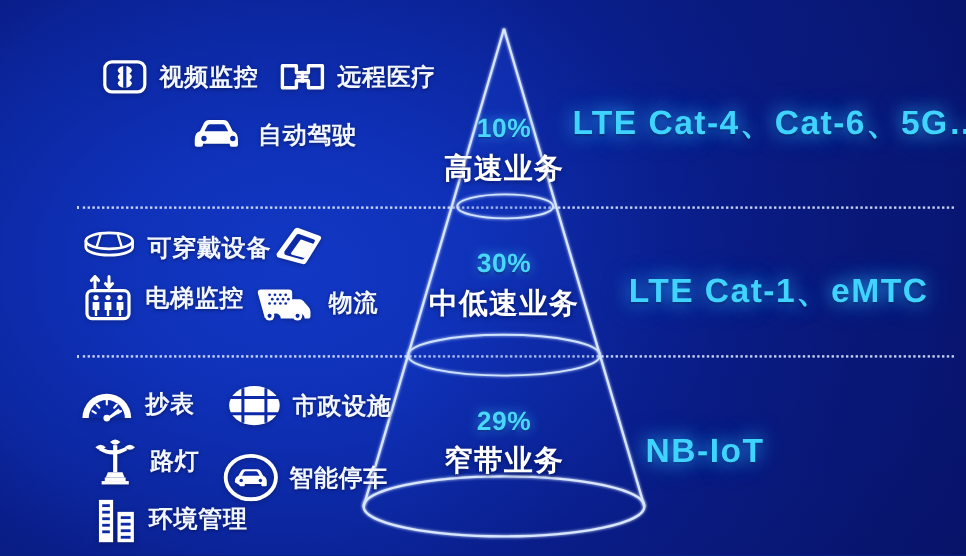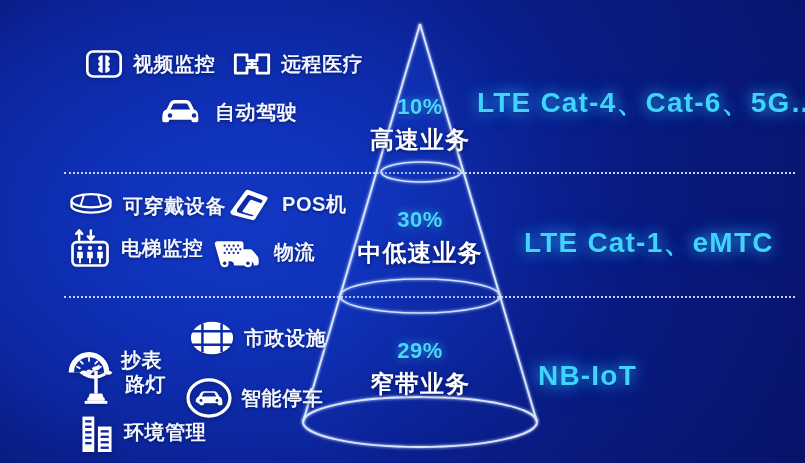--- a/index.html
+++ b/index.html
@@ -230,21 +230,20 @@
   </div>
 
   <div class="item" style="left:225px; top:184px;">
     <span class="ic" style="width:48px; flex-basis:48px;">
       <svg viewBox="0 0 52 38">
         <path d="M6,27 l16,-22 q1.4,-2 3.6,-1.2 l19,7 q2.4,0.9 1.2,3.2 l-13,21 q-1.2,2 -3.4,1.4 l-21,-5.6 q-3,-0.8 -2.4,-3.8 Z" fill="#ffffff"></path>
         <path d="M13,25 l11,-15 q0.8,-1.1 2.2,-0.7 l13.5,5 q1.4,0.5 0.7,1.8 l-9.6,15.2 q-0.8,1.2 -2.1,0.9 l-14.6,-4 q-1.7,-0.5 -1.1,-2.2 Z" fill="#0c29a8"></path>
         <path d="M19,26.5 l8.2,-11.6 q0.5,-0.8 1.6,-0.5 l9.5,3.5 q1,0.4 0.5,1.3 l-7,11 q-0.6,0.9 -1.6,0.6 l-10.3,-2.8 q-1.3,-0.4 -0.9,-1.5 Z" fill="#ffffff"></path>
       </svg>
     </span>
-    <span class="lbl">POS机</span>
   </div>
 
   <div class="item" style="left:68px; top:228px;">
     <span class="ic" style="width:44px; flex-basis:44px;">
       <svg viewBox="0 0 48 48">
         <path d="M11,3 v11 M11,3 l-3.6,4 M11,3 l3.6,4" fill="none" stroke="#ffffff" stroke-width="3" stroke-linecap="round"></path>
         <path d="M25,14 v-11 M25,14 l-3.6,-4 M25,14 l3.6,-4" fill="none" stroke="#ffffff" stroke-width="3" stroke-linecap="round"></path>
         <rect x="3" y="17" width="42" height="28" rx="5" ry="5" fill="none" stroke="#ffffff" stroke-width="3.2"></rect>
         <g fill="#ffffff">
           <circle cx="12" cy="24" r="2.6"></circle>
@@ -281,21 +280,21 @@
           <circle cx="13" cy="20" r="1.25"></circle>
             <circle cx="18" cy="20" r="1.25"></circle>
           <circle cx="23" cy="20" r="1.25"></circle>
             <circle cx="28" cy="20" r="1.25"></circle>
         </g>
       </svg>
     </span>
     <span class="lbl">物流</span>
   </div>
 
-  <div class="item" style="left:66px; top:340px;">
+  <div class="item" style="left:66px; top:316px;">
     <span class="ic" style="width:46px; flex-basis:46px;">
       <svg viewBox="0 0 52 34">
         <path d="M3,31 a23,23 0 0 1 46,0 Z" fill="#ffffff"></path>
         <path d="M9,31 a17,17 0 0 1 34,0 Z" fill="#0c29a8"></path>
         <g stroke="#ffffff" stroke-width="2" stroke-linecap="round">
           <line x1="12.5" y1="24.5" x2="15.6" y2="26.4"></line>
           <line x1="16.5" y1="18.5" x2="19" y2="21.2"></line>
           <line x1="26" y1="14.5" x2="26" y2="18.2"></line>
           <line x1="35.5" y1="18.5" x2="33" y2="21.2"></line>
           <line x1="39.5" y1="24.5" x2="36.4" y2="26.4"></line>

